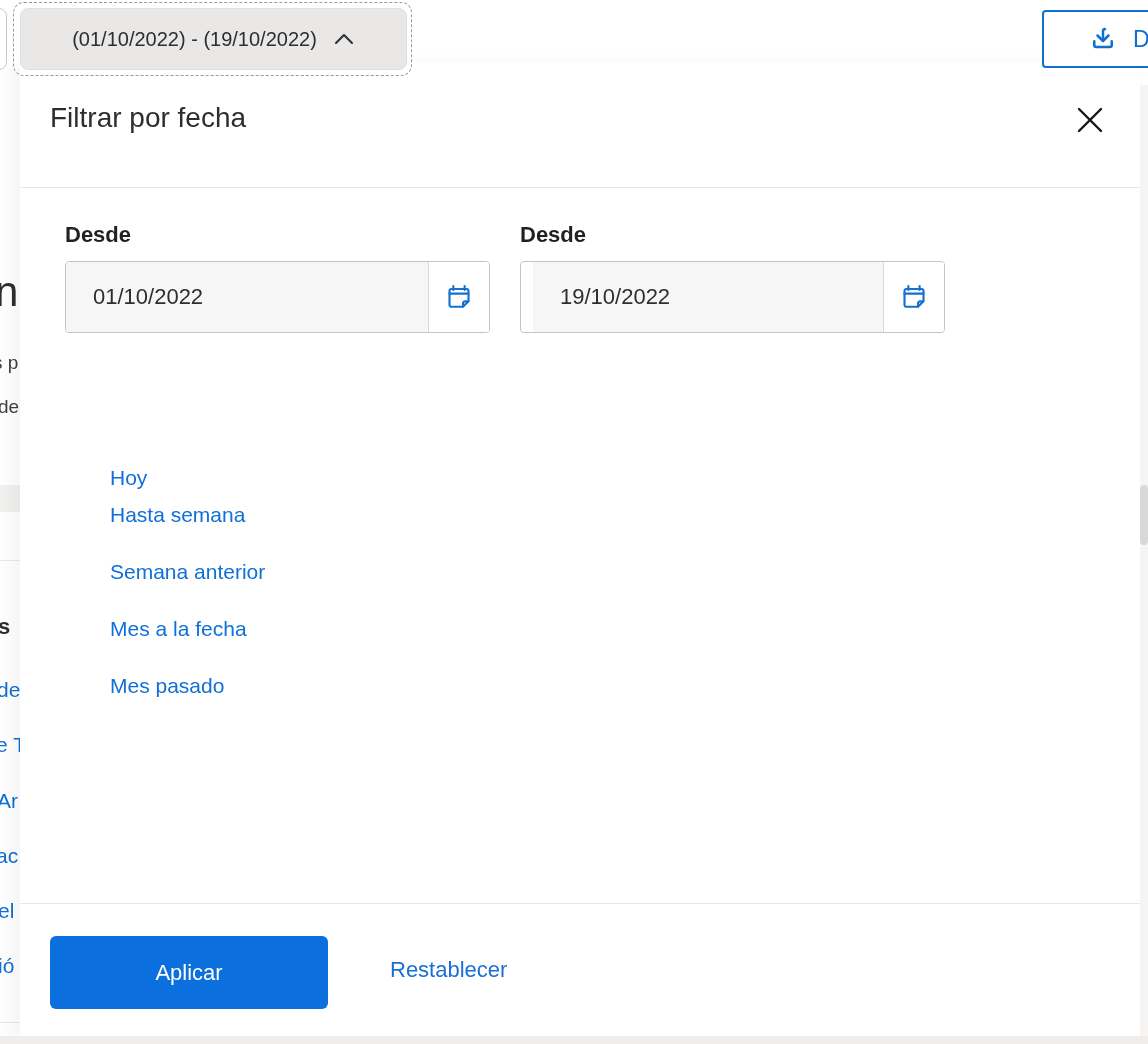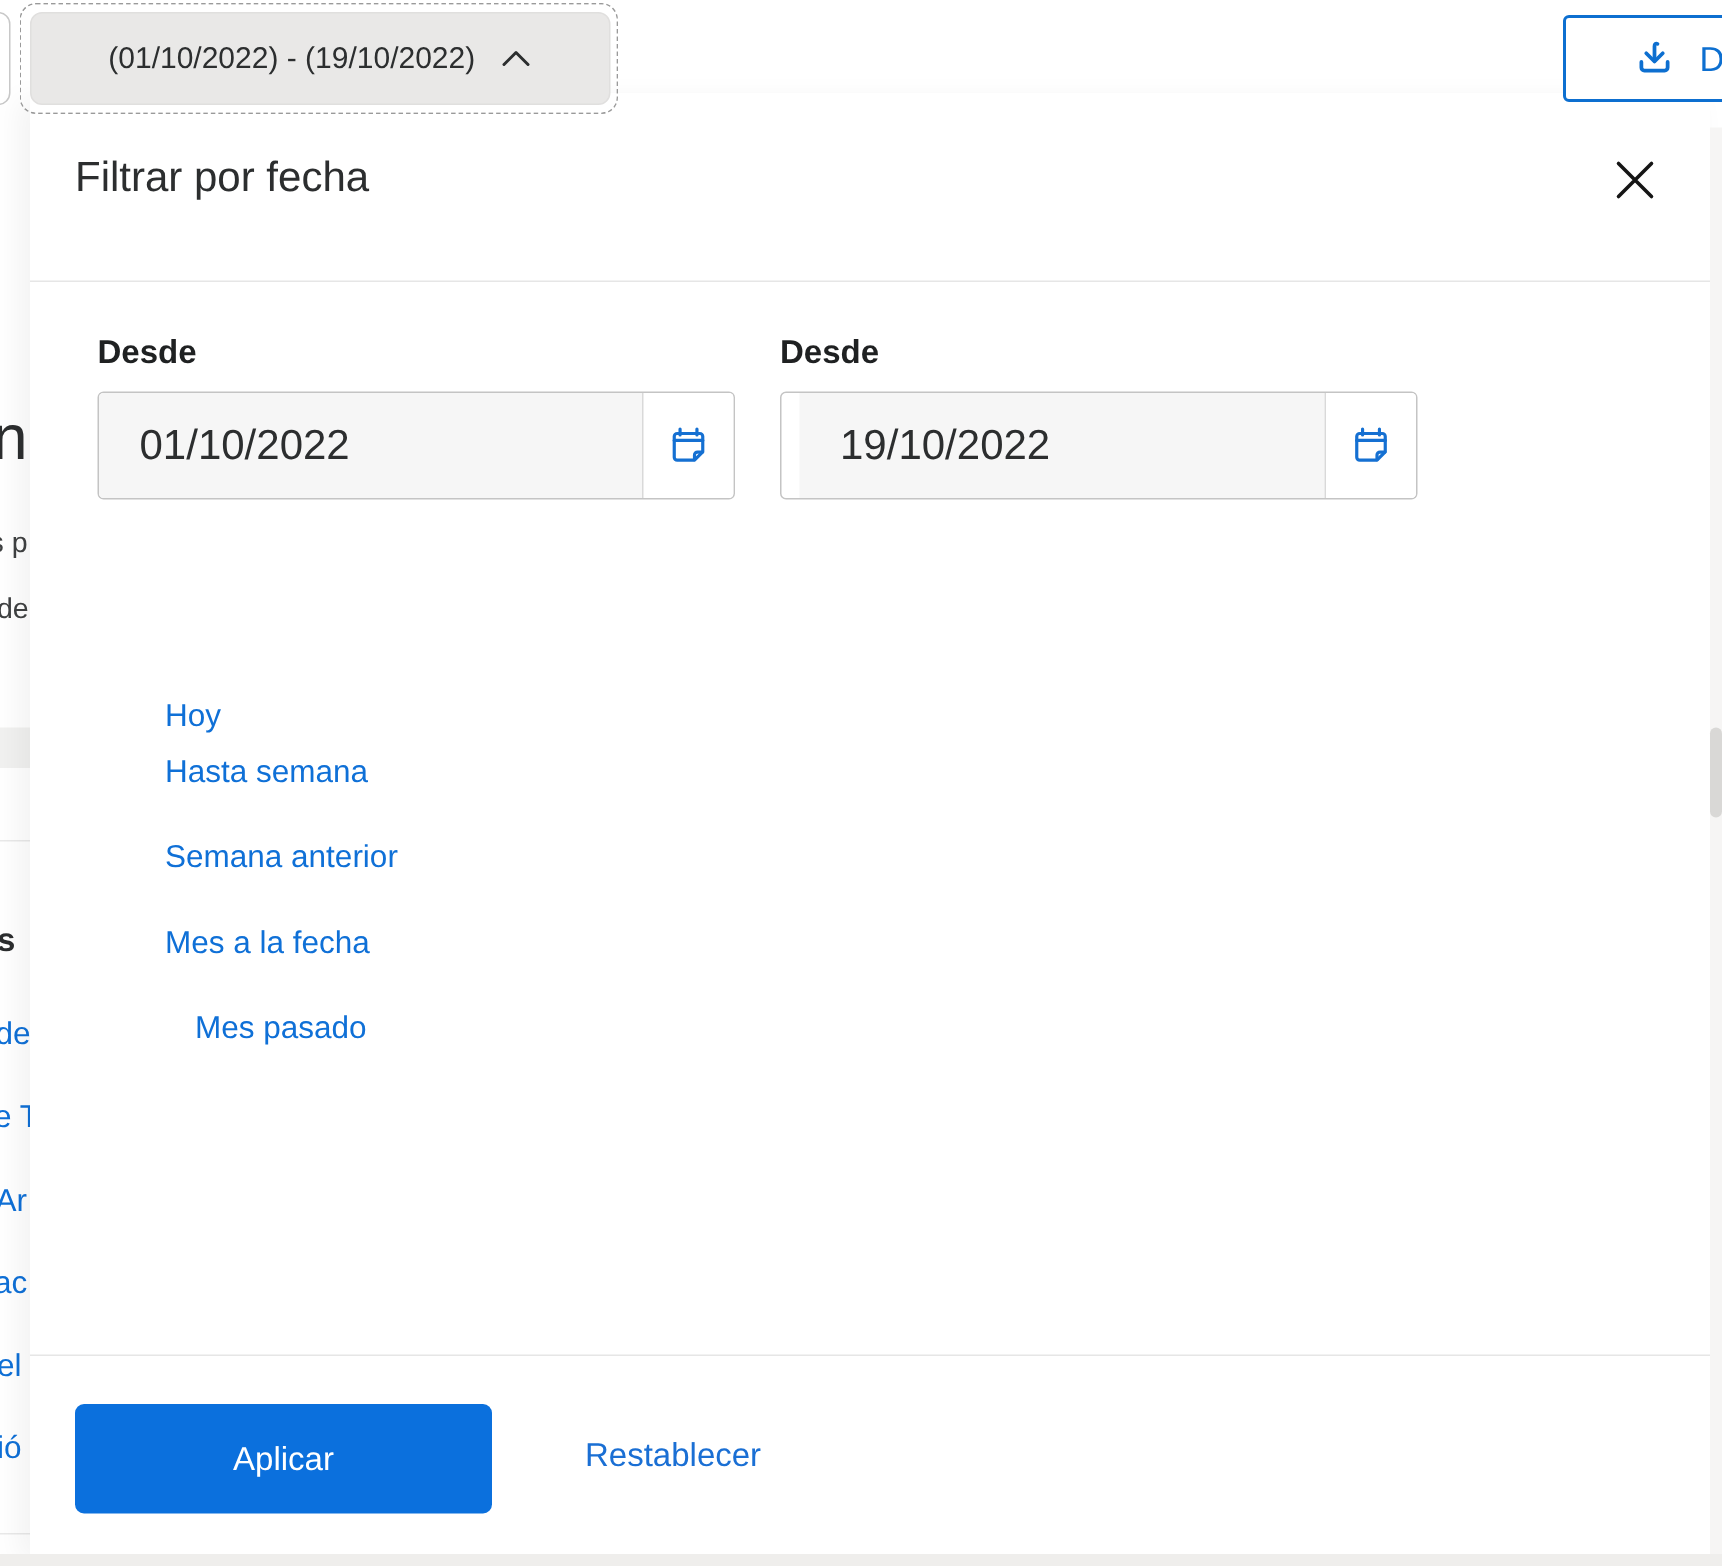--- a/index.html
+++ b/index.html
@@ -39,21 +39,21 @@
   .modal-title{position:absolute;left:30px;top:40px;font-size:28px;font-weight:400;color:#2c2e2f;}
   .close-btn{position:absolute;left:1046px;top:34px;width:48px;height:48px;background:none;border:none;
     display:flex;align-items:center;justify-content:center;cursor:pointer;padding:0;}
   .rule{position:absolute;left:0;width:1120px;height:1px;background:#e6e6e6;}
   .rule-top{top:125px;}
   .rule-footer{top:841px;}
   .field-label{position:absolute;top:160px;font-size:22px;font-weight:bold;color:#1f2122;}
   .field{position:absolute;top:199px;width:425px;height:72px;box-sizing:border-box;
     border:1px solid #c4c4c4;border-radius:4px;display:flex;overflow:hidden;background:#fff;}
   .field .value{flex:1;background:#f6f6f6;border:none;outline:none;
-    font-family:"Liberation Sans",sans-serif;font-size:28px;color:#2c2e2f;padding:0 0 0 27px;min-width:0;}
+    font-family:"Liberation Sans",sans-serif;font-size:22px;color:#2c2e2f;padding:0 0 0 27px;min-width:0;}
   .field .cal{width:61px;border-left:1px solid #d9d9d9;background:#fff;
     display:flex;align-items:center;justify-content:center;cursor:pointer;border-top:none;border-right:none;border-bottom:none;}
   .f-from{left:45px;} .l-from{left:45px;}
   .f-to{left:500px;padding-left:12px;} .l-to{left:500px;}
   .presets-heading{position:absolute;left:90px;top:323px;font-size:20px;font-weight:600;color:#2c2e2f;}
   .preset-link{position:absolute;left:90px;font-size:21px;color:#0f70d7;cursor:pointer;text-decoration:none;}
   .apply-btn{position:absolute;left:30px;top:874px;width:278px;height:73px;background:#0b70dd;
     border:none;border-radius:6px;color:#fff;font-size:22px;font-family:"Liberation Sans",sans-serif;cursor:pointer;}
   .reset-link{position:absolute;left:370px;top:895px;font-size:22px;color:#1a6fd4;cursor:pointer;text-decoration:none;}
   svg{display:block;}
@@ -118,21 +118,21 @@
             <path d="M19.4 15.5 H16.8 C15.9 15.5 15.2 16.2 15.2 17.1 V19.6"></path>
           </svg>
         </span>
       </button>
     </div>
 
     <a class="preset-link" style="top:404px;">Hoy</a>
     <a class="preset-link" style="top:441px;">Hasta semana</a>
     <a class="preset-link" style="top:498px;">Semana anterior</a>
     <a class="preset-link" style="top:555px;">Mes a la fecha</a>
-    <a class="preset-link" style="top:612px;margin-left:20px;">Mes pasado</a>
+    <a class="preset-link" style="top:612px;">Mes pasado</a>
 
     <div class="rule rule-footer"></div>
     <button class="apply-btn">Aplicar</button>
     <a class="reset-link">Restablecer</a>
   </div>
 
   <div class="daterange-outline"></div>
   <div class="daterange-btn">
     <span class="lbl">(01/10/2022) - (19/10/2022)</span>
     <span>

